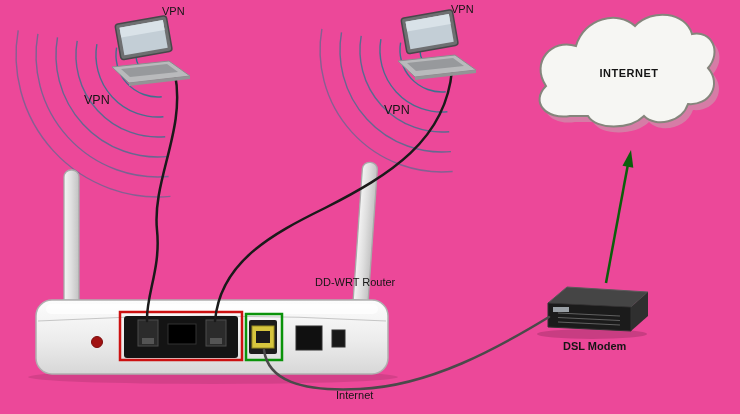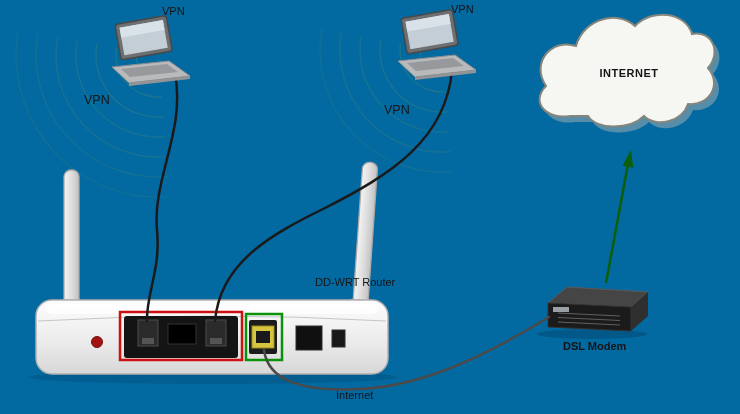--- a/index.html
+++ b/index.html
@@ -1,17 +1,17 @@
 <!DOCTYPE html>
 <html><head>
 <meta charset="utf-8">
 <style>
   html,body{margin:0;padding:0;background:#ffffff;}
   .stage{
-    position:relative;width:740px;height:414px;background:#0369a1;
+    position:relative;width:740px;height:414px;background:#ec4899;
     font-family:"Liberation Sans",sans-serif;overflow:hidden;
   }
   .stage svg{position:absolute;left:0;top:0;}
   .lbl{
     position:absolute;color:#151515;font-size:11px;line-height:1.1;
     white-space:nowrap;user-select:none;
   }
   .lbl.big{font-size:12.5px;}
   .lbl.caps{font-weight:700;letter-spacing:.5px;}
   .lbl-vpn1{left:162px;top:5px;}

